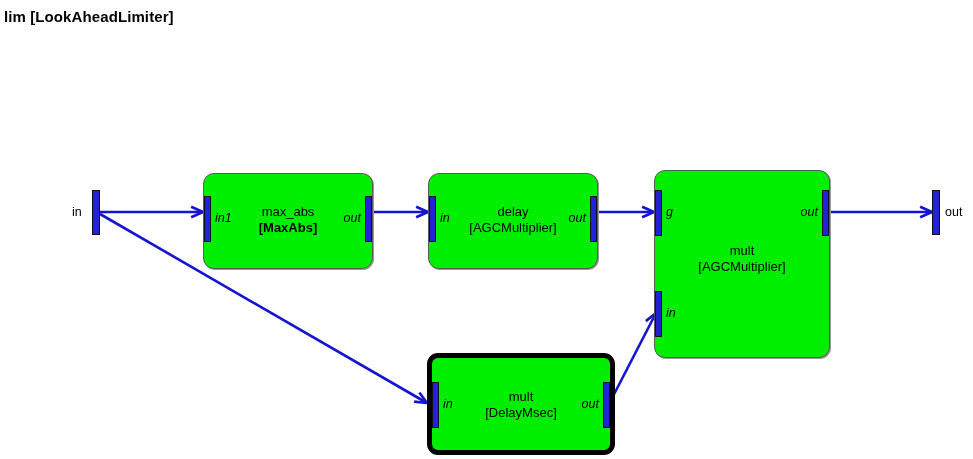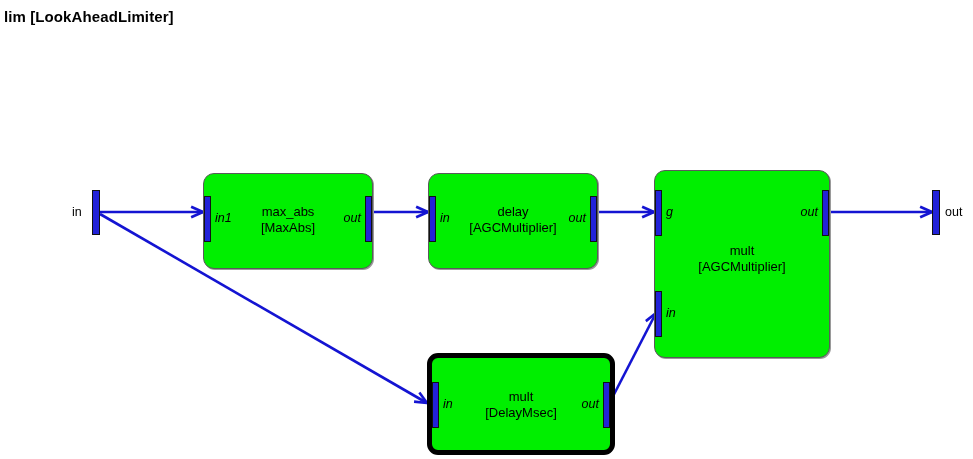--- a/index.html
+++ b/index.html
@@ -138,21 +138,21 @@
       <g>
         <line x1="609" y1="404" x2="656" y2="313" stroke="#1414d2" stroke-width="2.6"></line>
         <line x1="656" y1="313" x2="655.2626810224883" y2="325.97907395484754" stroke="#1414d2" stroke-width="2.6"></line>
         <line x1="656" y1="313" x2="645.8430888676535" y2="321.11400987487787" stroke="#1414d2" stroke-width="2.6"></line>
       </g>
     </svg>
 
   <div id="blocks-layer">
       <div class="block thin" style="left: 203px; top: 173px; width: 170px; height: 96px;">
         <div class="block-label" style="top: 30px;">max_abs</div>
-        <div class="block-label" style="top: 46px;">[MaxAbs]</div>
+        <div class="block-label" style="top: 46px; font-weight: bold;">[MaxAbs]</div>
         <div class="port" style="top: 22px; height: 46px; left: 0px;"></div>
         <div class="port-label" style="top: 37px; left: 11px;">in1</div>
         <div class="port" style="top: 22px; height: 46px; right: 0px;"></div>
         <div class="port-label" style="top: 37px; right: 11px;">out</div>
       </div>
       <div class="block thin" style="left: 428px; top: 173px; width: 170px; height: 96px;">
         <div class="block-label" style="top: 30px;">delay</div>
         <div class="block-label" style="top: 46px;">[AGCMultiplier]</div>
         <div class="port" style="top: 22px; height: 46px; left: 0px;"></div>
         <div class="port-label" style="top: 37px; left: 11px;">in</div>

